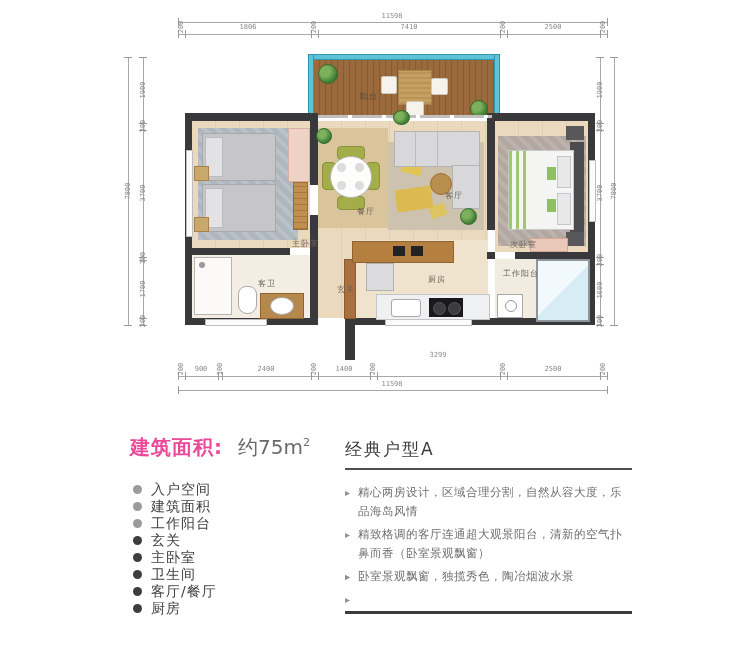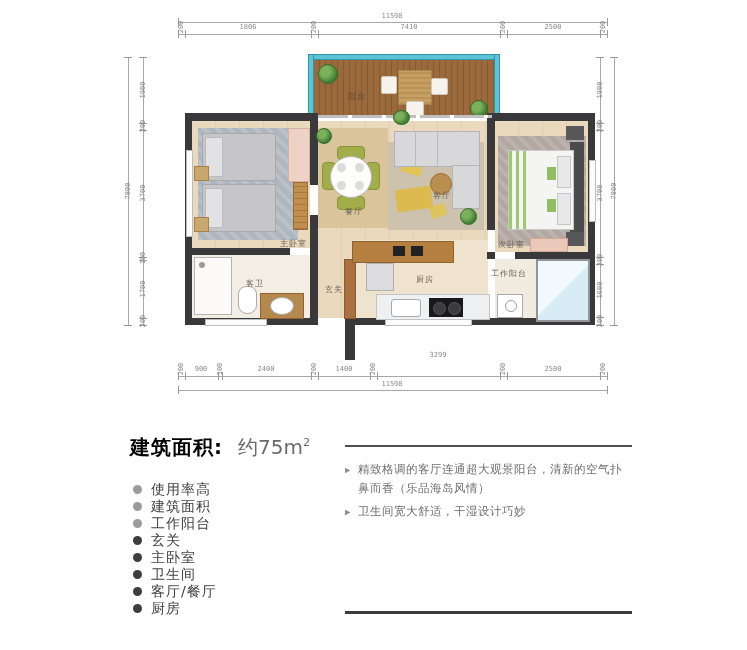--- a/index.html
+++ b/index.html
@@ -9,28 +9,28 @@
   
   .dl{position:absolute;background:#a8a8a8;}
   .tk{position:absolute;width:1px;height:8px;background:#9a9a9a;}
   .tk.h{width:8px;height:1px;}
   .dt{position:absolute;font-size:7px;color:#8a8a8a;white-space:nowrap;
       transform:translate(-50%,-50%);font-family:"DejaVu Sans Mono",monospace;}
   .dt.rot{transform:translate(-50%,-50%) rotate(-90deg);}
   
   .wall{position:absolute;background:#39393b;}
   .floor{position:absolute;}
-  .rl{position:absolute;font-size:8px;color:#6b6259;letter-spacing:1px;white-space:nowrap;}
+  .rl{position:absolute;font-size:8px;color:#6b6259;letter-spacing:1px;white-space:nowrap;margin-left:12px;}
   .plant{position:absolute;border-radius:50%;background:radial-gradient(circle at 35% 35%,#7cb05a 0 30%,#3e7d35 70%);border:1px solid #346a2c;}
   .rail{position:absolute;background:#5fc3d6;border:1px solid #2e96ad;box-sizing:border-box;}
   .deck{position:absolute;background:repeating-linear-gradient(90deg,#9b6a3c 0 5px,#875a31 5px 6px);}
   .cushion{position:absolute;background:#f6f3ec;border:1px solid #cfc9bb;border-radius:2px;}
   .woodfloor{background:#ead9bd;background-image:repeating-linear-gradient(90deg,rgba(0,0,0,0) 0 23px,rgba(0,0,0,.05) 23px 24px);}
   
-  .area-label{font-size:20px;font-weight:800;color:#000000;letter-spacing:1px;}
+  .area-label{font-size:20px;font-weight:800;color:#ec4899;letter-spacing:1px;}
   .area-value{font-size:20px;color:#6a6a6a;margin-left:10px;}
   .area-value sup{font-size:11px;}
   .room-item{display:flex;align-items:center;height:17px;}
   .dot{width:9px;height:9px;border-radius:50%;background:#3d3d3f;margin-right:9px;flex:0 0 auto;}
   .dot.muted{background:#9b9b9b;}
   .room-item span.lbl{font-size:14px;color:#3f3f3f;letter-spacing:1px;}
   .type-title{font-size:17px;color:#3a3a3a;letter-spacing:2px;}
   .feature{position:relative;padding-left:13px;margin-bottom:4px;font-size:11.5px;
            line-height:19px;color:#6e6e6e;letter-spacing:.5px;}
   .feature .arr{position:absolute;left:0;top:0;color:#8f8f8f;font-size:10px;}
@@ -271,21 +271,21 @@
   <div>
 
     <div class="abs" style="left:130px;top:434px">
       <span class="area-label">建筑面积:</span>
       <span class="area-value"><span>约75m</span><sup>2</sup></span>
     </div>
 
     <div class="abs" style="left:133px;top:481px">
       <div class="room-item">
           <i class="dot muted"></i>
-          <span class="lbl">使用率高</span>
+          <span class="lbl">入户空间</span>
         </div>
       <div class="room-item">
           <i class="dot muted"></i>
           <span class="lbl">建筑面积</span>
         </div>
       <div class="room-item">
           <i class="dot muted"></i>
           <span class="lbl">工作阳台</span>
         </div>
       <div class="room-item">
@@ -304,25 +304,26 @@
           <i class="dot"></i>
           <span class="lbl">客厅/餐厅</span>
         </div>
       <div class="room-item">
           <i class="dot"></i>
           <span class="lbl">厨房</span>
         </div>
     </div>
 
     <div class="abs" style="left:345px;top:438px;width:287px">
+      <div class="type-title">经典户型A</div>
       <div style="margin-top:7px;height:2px;background:#4f4f4f"></div>
       <div style="margin-top:13px">
+        <div class="feature"><span class="arr">▸</span><span>精心两房设计，区域合理分割，自然从容大度，乐品海岛风情</span></div>
+        <div class="feature"><span class="arr">▸</span><span>精致格调的客厅连通超大观景阳台，清新的空气扑鼻而香（卧室景观飘窗）</span></div>
         <div class="feature"><span class="arr">▸</span></div>
-        <div class="feature"><span class="arr">▸</span><span>精致格调的客厅连通超大观景阳台，清新的空气扑鼻而香（乐品海岛风情）</span></div>
+        <div class="feature"><span class="arr">▸</span><span>卧室景观飘窗，独揽秀色，陶冶烟波水景</span></div>
         <div class="feature"><span class="arr">▸</span></div>
-        <div class="feature"><span class="arr">▸</span></div>
-        <div class="feature"><span class="arr">▸</span><span>卫生间宽大舒适，干湿设计巧妙</span></div>
       </div>
     </div>
     <div class="abs" style="left:345px;top:611px;width:287px;height:2.5px;background:#3c3c3c"></div>
   </div>
 
 </div>
 
 </body></html>

